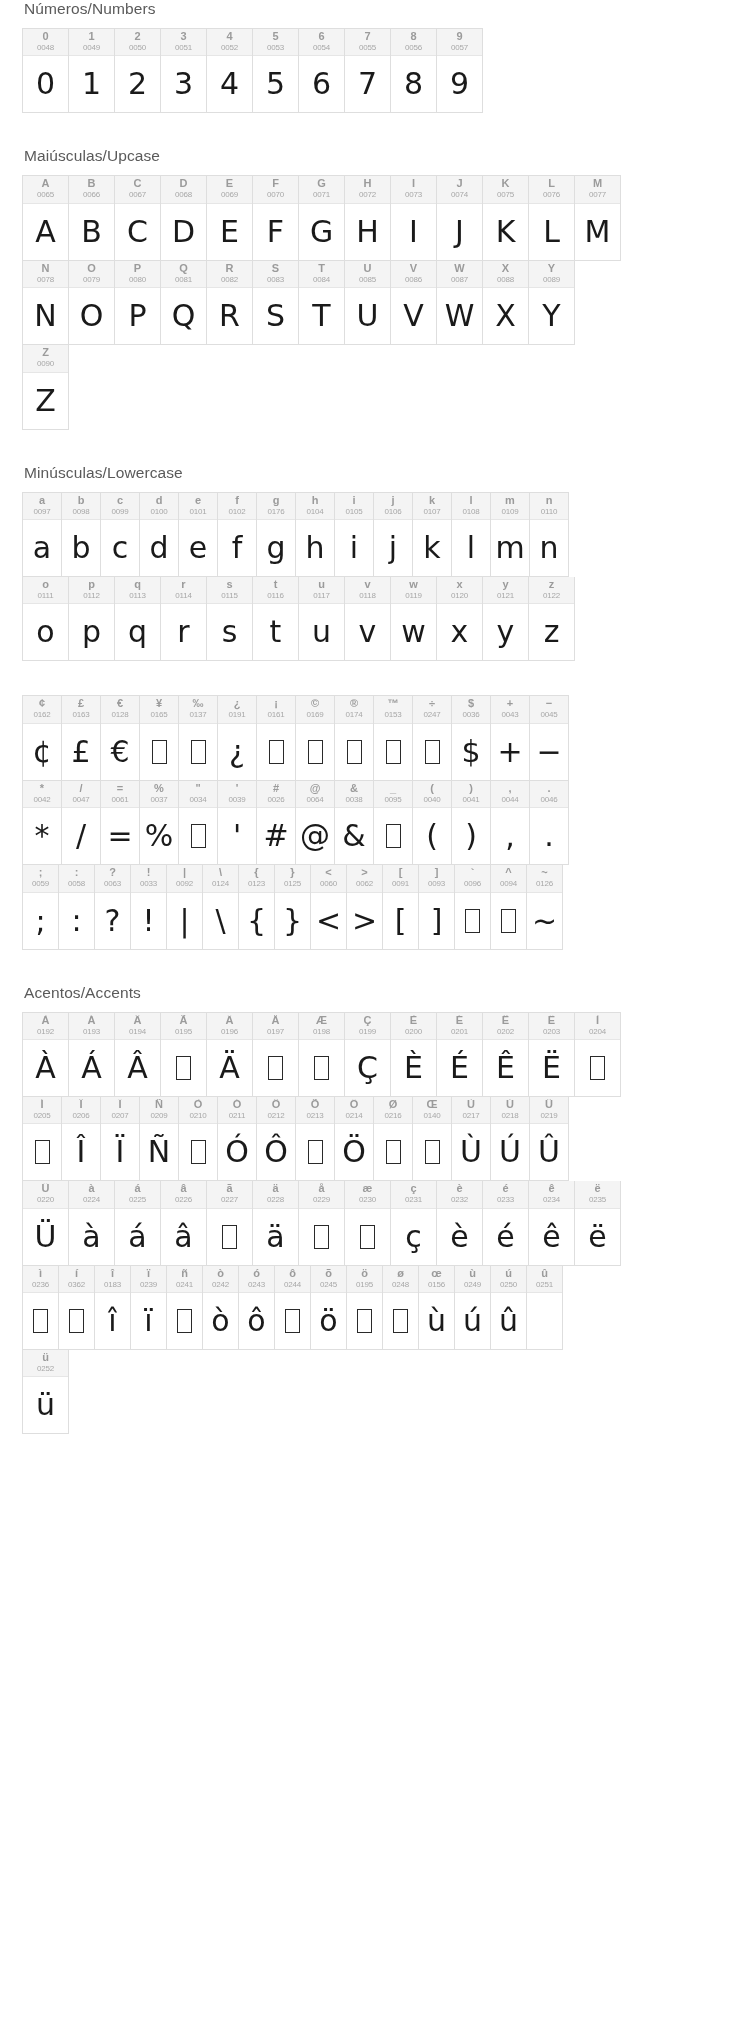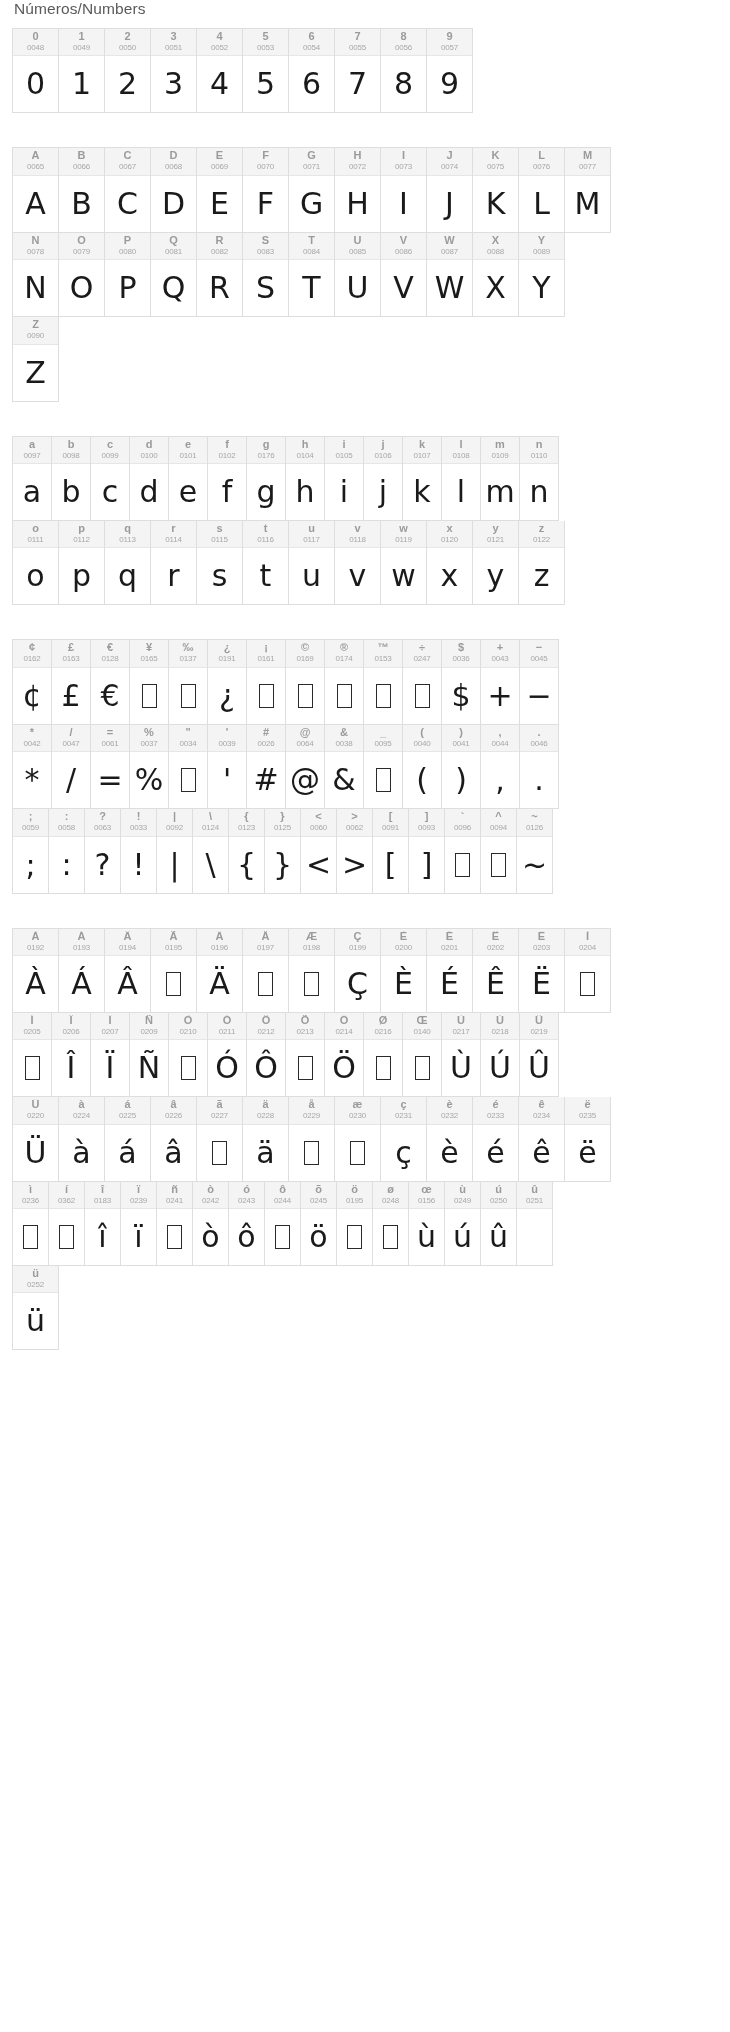--- a/index.html
+++ b/index.html
@@ -10,21 +10,21 @@
     font-family: "Liberation Sans", sans-serif;
   }
   body {
     width: 730px;
     min-height: 2032px;
     padding: 0 0 20px 0;
     color: #333;
   }
   .page {
     width: 730px;
-    padding: 0 12px;
+    padding: 0 22px;
   }
   .section {
     margin: 0 0 34px 0;
   }
   .section-title {
     font-size: 15.5px;
     color: #5a5a5a;
     font-weight: 400;
     margin: 0 0 10px 0;
     padding: 0 0 0 2px;
@@ -176,20 +176,21 @@
               <div class="cell-head">
                 <span class="cell-char">9</span>
                 <span class="cell-code">0057</span>
               </div>
               <div class="cell-body">9</div>
             </div>
           </div>
         </div>
       </div>
       <div class="section">
+        <h2 class="section-title">Maiúsculas/Upcase</h2>
         <div class="grid-rows">
           <div class="row">
             <div class="cell">
               <div class="cell-head">
                 <span class="cell-char">A</span>
                 <span class="cell-code">0065</span>
               </div>
               <div class="cell-body">A</div>
             </div>
             <div class="cell">
@@ -363,548 +364,550 @@
               <div class="cell-body">Y</div>
             </div>
           </div>
           <div class="row">
             <div class="cell">
               <div class="cell-head">
                 <span class="cell-char">Z</span>
                 <span class="cell-code">0090</span>
               </div>
               <div class="cell-body">Z</div>
+            </div>
+          </div>
+        </div>
+      </div>
+      <div class="section">
+        <h2 class="section-title">Minúsculas/Lowercase</h2>
+        <div class="grid-rows">
+          <div class="row dense">
+            <div class="cell">
+              <div class="cell-head">
+                <span class="cell-char">a</span>
+                <span class="cell-code">0097</span>
+              </div>
+              <div class="cell-body">a</div>
+            </div>
+            <div class="cell">
+              <div class="cell-head">
+                <span class="cell-char">b</span>
+                <span class="cell-code">0098</span>
+              </div>
+              <div class="cell-body">b</div>
+            </div>
+            <div class="cell">
+              <div class="cell-head">
+                <span class="cell-char">c</span>
+                <span class="cell-code">0099</span>
+              </div>
+              <div class="cell-body">c</div>
+            </div>
+            <div class="cell">
+              <div class="cell-head">
+                <span class="cell-char">d</span>
+                <span class="cell-code">0100</span>
+              </div>
+              <div class="cell-body">d</div>
+            </div>
+            <div class="cell">
+              <div class="cell-head">
+                <span class="cell-char">e</span>
+                <span class="cell-code">0101</span>
+              </div>
+              <div class="cell-body">e</div>
+            </div>
+            <div class="cell">
+              <div class="cell-head">
+                <span class="cell-char">f</span>
+                <span class="cell-code">0102</span>
+              </div>
+              <div class="cell-body">f</div>
+            </div>
+            <div class="cell">
+              <div class="cell-head">
+                <span class="cell-char">g</span>
+                <span class="cell-code">0176</span>
+              </div>
+              <div class="cell-body">g</div>
+            </div>
+            <div class="cell">
+              <div class="cell-head">
+                <span class="cell-char">h</span>
+                <span class="cell-code">0104</span>
+              </div>
+              <div class="cell-body">h</div>
+            </div>
+            <div class="cell">
+              <div class="cell-head">
+                <span class="cell-char">i</span>
+                <span class="cell-code">0105</span>
+              </div>
+              <div class="cell-body">i</div>
+            </div>
+            <div class="cell">
+              <div class="cell-head">
+                <span class="cell-char">j</span>
+                <span class="cell-code">0106</span>
+              </div>
+              <div class="cell-body">j</div>
+            </div>
+            <div class="cell">
+              <div class="cell-head">
+                <span class="cell-char">k</span>
+                <span class="cell-code">0107</span>
+              </div>
+              <div class="cell-body">k</div>
+            </div>
+            <div class="cell">
+              <div class="cell-head">
+                <span class="cell-char">l</span>
+                <span class="cell-code">0108</span>
+              </div>
+              <div class="cell-body">l</div>
+            </div>
+            <div class="cell">
+              <div class="cell-head">
+                <span class="cell-char">m</span>
+                <span class="cell-code">0109</span>
+              </div>
+              <div class="cell-body">m</div>
+            </div>
+            <div class="cell">
+              <div class="cell-head">
+                <span class="cell-char">n</span>
+                <span class="cell-code">0110</span>
+              </div>
+              <div class="cell-body">n</div>
+            </div>
+          </div>
+          <div class="row">
+            <div class="cell">
+              <div class="cell-head">
+                <span class="cell-char">o</span>
+                <span class="cell-code">0111</span>
+              </div>
+              <div class="cell-body">o</div>
+            </div>
+            <div class="cell">
+              <div class="cell-head">
+                <span class="cell-char">p</span>
+                <span class="cell-code">0112</span>
+              </div>
+              <div class="cell-body">p</div>
+            </div>
+            <div class="cell">
+              <div class="cell-head">
+                <span class="cell-char">q</span>
+                <span class="cell-code">0113</span>
+              </div>
+              <div class="cell-body">q</div>
+            </div>
+            <div class="cell">
+              <div class="cell-head">
+                <span class="cell-char">r</span>
+                <span class="cell-code">0114</span>
+              </div>
+              <div class="cell-body">r</div>
+            </div>
+            <div class="cell">
+              <div class="cell-head">
+                <span class="cell-char">s</span>
+                <span class="cell-code">0115</span>
+              </div>
+              <div class="cell-body">s</div>
+            </div>
+            <div class="cell">
+              <div class="cell-head">
+                <span class="cell-char">t</span>
+                <span class="cell-code">0116</span>
+              </div>
+              <div class="cell-body">t</div>
+            </div>
+            <div class="cell">
+              <div class="cell-head">
+                <span class="cell-char">u</span>
+                <span class="cell-code">0117</span>
+              </div>
+              <div class="cell-body">u</div>
+            </div>
+            <div class="cell">
+              <div class="cell-head">
+                <span class="cell-char">v</span>
+                <span class="cell-code">0118</span>
+              </div>
+              <div class="cell-body">v</div>
+            </div>
+            <div class="cell">
+              <div class="cell-head">
+                <span class="cell-char">w</span>
+                <span class="cell-code">0119</span>
+              </div>
+              <div class="cell-body">w</div>
+            </div>
+            <div class="cell">
+              <div class="cell-head">
+                <span class="cell-char">x</span>
+                <span class="cell-code">0120</span>
+              </div>
+              <div class="cell-body">x</div>
+            </div>
+            <div class="cell">
+              <div class="cell-head">
+                <span class="cell-char">y</span>
+                <span class="cell-code">0121</span>
+              </div>
+              <div class="cell-body">y</div>
+            </div>
+            <div class="cell">
+              <div class="cell-head">
+                <span class="cell-char">z</span>
+                <span class="cell-code">0122</span>
+              </div>
+              <div class="cell-body">z</div>
             </div>
           </div>
         </div>
       </div>
       <div class="section">
         <div class="grid-rows">
           <div class="row dense">
             <div class="cell">
               <div class="cell-head">
-                <span class="cell-char">a</span>
-                <span class="cell-code">0097</span>
-              </div>
-              <div class="cell-body">a</div>
-            </div>
-            <div class="cell">
-              <div class="cell-head">
-                <span class="cell-char">b</span>
-                <span class="cell-code">0098</span>
-              </div>
-              <div class="cell-body">b</div>
-            </div>
-            <div class="cell">
-              <div class="cell-head">
-                <span class="cell-char">c</span>
-                <span class="cell-code">0099</span>
-              </div>
-              <div class="cell-body">c</div>
-            </div>
-            <div class="cell">
-              <div class="cell-head">
-                <span class="cell-char">d</span>
-                <span class="cell-code">0100</span>
-              </div>
-              <div class="cell-body">d</div>
-            </div>
-            <div class="cell">
-              <div class="cell-head">
-                <span class="cell-char">e</span>
-                <span class="cell-code">0101</span>
-              </div>
-              <div class="cell-body">e</div>
-            </div>
-            <div class="cell">
-              <div class="cell-head">
-                <span class="cell-char">f</span>
-                <span class="cell-code">0102</span>
-              </div>
-              <div class="cell-body">f</div>
-            </div>
-            <div class="cell">
-              <div class="cell-head">
-                <span class="cell-char">g</span>
-                <span class="cell-code">0176</span>
-              </div>
-              <div class="cell-body">g</div>
-            </div>
-            <div class="cell">
-              <div class="cell-head">
-                <span class="cell-char">h</span>
-                <span class="cell-code">0104</span>
-              </div>
-              <div class="cell-body">h</div>
-            </div>
-            <div class="cell">
-              <div class="cell-head">
-                <span class="cell-char">i</span>
-                <span class="cell-code">0105</span>
-              </div>
-              <div class="cell-body">i</div>
-            </div>
-            <div class="cell">
-              <div class="cell-head">
-                <span class="cell-char">j</span>
-                <span class="cell-code">0106</span>
-              </div>
-              <div class="cell-body">j</div>
-            </div>
-            <div class="cell">
-              <div class="cell-head">
-                <span class="cell-char">k</span>
-                <span class="cell-code">0107</span>
-              </div>
-              <div class="cell-body">k</div>
-            </div>
-            <div class="cell">
-              <div class="cell-head">
-                <span class="cell-char">l</span>
-                <span class="cell-code">0108</span>
-              </div>
-              <div class="cell-body">l</div>
-            </div>
-            <div class="cell">
-              <div class="cell-head">
-                <span class="cell-char">m</span>
-                <span class="cell-code">0109</span>
-              </div>
-              <div class="cell-body">m</div>
-            </div>
-            <div class="cell">
-              <div class="cell-head">
-                <span class="cell-char">n</span>
-                <span class="cell-code">0110</span>
-              </div>
-              <div class="cell-body">n</div>
+                <span class="cell-char">¢</span>
+                <span class="cell-code">0162</span>
+              </div>
+              <div class="cell-body">¢</div>
+            </div>
+            <div class="cell">
+              <div class="cell-head">
+                <span class="cell-char">£</span>
+                <span class="cell-code">0163</span>
+              </div>
+              <div class="cell-body">£</div>
+            </div>
+            <div class="cell">
+              <div class="cell-head">
+                <span class="cell-char">€</span>
+                <span class="cell-code">0128</span>
+              </div>
+              <div class="cell-body">€</div>
+            </div>
+            <div class="cell">
+              <div class="cell-head">
+                <span class="cell-char">¥</span>
+                <span class="cell-code">0165</span>
+              </div>
+              <div class="cell-body tofu">
+                <span class="tofu-box"></span>
+              </div>
+            </div>
+            <div class="cell">
+              <div class="cell-head">
+                <span class="cell-char">‰</span>
+                <span class="cell-code">0137</span>
+              </div>
+              <div class="cell-body tofu">
+                <span class="tofu-box"></span>
+              </div>
+            </div>
+            <div class="cell">
+              <div class="cell-head">
+                <span class="cell-char">¿</span>
+                <span class="cell-code">0191</span>
+              </div>
+              <div class="cell-body">¿</div>
+            </div>
+            <div class="cell">
+              <div class="cell-head">
+                <span class="cell-char">¡</span>
+                <span class="cell-code">0161</span>
+              </div>
+              <div class="cell-body tofu">
+                <span class="tofu-box"></span>
+              </div>
+            </div>
+            <div class="cell">
+              <div class="cell-head">
+                <span class="cell-char">©</span>
+                <span class="cell-code">0169</span>
+              </div>
+              <div class="cell-body tofu">
+                <span class="tofu-box"></span>
+              </div>
+            </div>
+            <div class="cell">
+              <div class="cell-head">
+                <span class="cell-char">®</span>
+                <span class="cell-code">0174</span>
+              </div>
+              <div class="cell-body tofu">
+                <span class="tofu-box"></span>
+              </div>
+            </div>
+            <div class="cell">
+              <div class="cell-head">
+                <span class="cell-char">™</span>
+                <span class="cell-code">0153</span>
+              </div>
+              <div class="cell-body tofu">
+                <span class="tofu-box"></span>
+              </div>
+            </div>
+            <div class="cell">
+              <div class="cell-head">
+                <span class="cell-char">÷</span>
+                <span class="cell-code">0247</span>
+              </div>
+              <div class="cell-body tofu">
+                <span class="tofu-box"></span>
+              </div>
+            </div>
+            <div class="cell">
+              <div class="cell-head">
+                <span class="cell-char">$</span>
+                <span class="cell-code">0036</span>
+              </div>
+              <div class="cell-body">$</div>
+            </div>
+            <div class="cell">
+              <div class="cell-head">
+                <span class="cell-char">+</span>
+                <span class="cell-code">0043</span>
+              </div>
+              <div class="cell-body">+</div>
+            </div>
+            <div class="cell">
+              <div class="cell-head">
+                <span class="cell-char">−</span>
+                <span class="cell-code">0045</span>
+              </div>
+              <div class="cell-body">−</div>
             </div>
           </div>
-          <div class="row">
-            <div class="cell">
-              <div class="cell-head">
-                <span class="cell-char">o</span>
-                <span class="cell-code">0111</span>
-              </div>
-              <div class="cell-body">o</div>
-            </div>
-            <div class="cell">
-              <div class="cell-head">
-                <span class="cell-char">p</span>
-                <span class="cell-code">0112</span>
-              </div>
-              <div class="cell-body">p</div>
-            </div>
-            <div class="cell">
-              <div class="cell-head">
-                <span class="cell-char">q</span>
-                <span class="cell-code">0113</span>
-              </div>
-              <div class="cell-body">q</div>
-            </div>
-            <div class="cell">
-              <div class="cell-head">
-                <span class="cell-char">r</span>
-                <span class="cell-code">0114</span>
-              </div>
-              <div class="cell-body">r</div>
-            </div>
-            <div class="cell">
-              <div class="cell-head">
-                <span class="cell-char">s</span>
-                <span class="cell-code">0115</span>
-              </div>
-              <div class="cell-body">s</div>
-            </div>
-            <div class="cell">
-              <div class="cell-head">
-                <span class="cell-char">t</span>
-                <span class="cell-code">0116</span>
-              </div>
-              <div class="cell-body">t</div>
-            </div>
-            <div class="cell">
-              <div class="cell-head">
-                <span class="cell-char">u</span>
-                <span class="cell-code">0117</span>
-              </div>
-              <div class="cell-body">u</div>
-            </div>
-            <div class="cell">
-              <div class="cell-head">
-                <span class="cell-char">v</span>
-                <span class="cell-code">0118</span>
-              </div>
-              <div class="cell-body">v</div>
-            </div>
-            <div class="cell">
-              <div class="cell-head">
-                <span class="cell-char">w</span>
-                <span class="cell-code">0119</span>
-              </div>
-              <div class="cell-body">w</div>
-            </div>
-            <div class="cell">
-              <div class="cell-head">
-                <span class="cell-char">x</span>
-                <span class="cell-code">0120</span>
-              </div>
-              <div class="cell-body">x</div>
-            </div>
-            <div class="cell">
-              <div class="cell-head">
-                <span class="cell-char">y</span>
-                <span class="cell-code">0121</span>
-              </div>
-              <div class="cell-body">y</div>
-            </div>
-            <div class="cell">
-              <div class="cell-head">
-                <span class="cell-char">z</span>
-                <span class="cell-code">0122</span>
-              </div>
-              <div class="cell-body">z</div>
+          <div class="row dense">
+            <div class="cell">
+              <div class="cell-head">
+                <span class="cell-char">*</span>
+                <span class="cell-code">0042</span>
+              </div>
+              <div class="cell-body">*</div>
+            </div>
+            <div class="cell">
+              <div class="cell-head">
+                <span class="cell-char">/</span>
+                <span class="cell-code">0047</span>
+              </div>
+              <div class="cell-body">/</div>
+            </div>
+            <div class="cell">
+              <div class="cell-head">
+                <span class="cell-char">=</span>
+                <span class="cell-code">0061</span>
+              </div>
+              <div class="cell-body">=</div>
+            </div>
+            <div class="cell">
+              <div class="cell-head">
+                <span class="cell-char">%</span>
+                <span class="cell-code">0037</span>
+              </div>
+              <div class="cell-body">%</div>
+            </div>
+            <div class="cell">
+              <div class="cell-head">
+                <span class="cell-char">"</span>
+                <span class="cell-code">0034</span>
+              </div>
+              <div class="cell-body tofu">
+                <span class="tofu-box"></span>
+              </div>
+            </div>
+            <div class="cell">
+              <div class="cell-head">
+                <span class="cell-char">'</span>
+                <span class="cell-code">0039</span>
+              </div>
+              <div class="cell-body">'</div>
+            </div>
+            <div class="cell">
+              <div class="cell-head">
+                <span class="cell-char">#</span>
+                <span class="cell-code">0026</span>
+              </div>
+              <div class="cell-body">#</div>
+            </div>
+            <div class="cell">
+              <div class="cell-head">
+                <span class="cell-char">@</span>
+                <span class="cell-code">0064</span>
+              </div>
+              <div class="cell-body">@</div>
+            </div>
+            <div class="cell">
+              <div class="cell-head">
+                <span class="cell-char">&amp;</span>
+                <span class="cell-code">0038</span>
+              </div>
+              <div class="cell-body">&amp;</div>
+            </div>
+            <div class="cell">
+              <div class="cell-head">
+                <span class="cell-char">_</span>
+                <span class="cell-code">0095</span>
+              </div>
+              <div class="cell-body tofu">
+                <span class="tofu-box"></span>
+              </div>
+            </div>
+            <div class="cell">
+              <div class="cell-head">
+                <span class="cell-char">(</span>
+                <span class="cell-code">0040</span>
+              </div>
+              <div class="cell-body">(</div>
+            </div>
+            <div class="cell">
+              <div class="cell-head">
+                <span class="cell-char">)</span>
+                <span class="cell-code">0041</span>
+              </div>
+              <div class="cell-body">)</div>
+            </div>
+            <div class="cell">
+              <div class="cell-head">
+                <span class="cell-char">,</span>
+                <span class="cell-code">0044</span>
+              </div>
+              <div class="cell-body">,</div>
+            </div>
+            <div class="cell">
+              <div class="cell-head">
+                <span class="cell-char">.</span>
+                <span class="cell-code">0046</span>
+              </div>
+              <div class="cell-body">.</div>
+            </div>
+          </div>
+          <div class="row dense2">
+            <div class="cell">
+              <div class="cell-head">
+                <span class="cell-char">;</span>
+                <span class="cell-code">0059</span>
+              </div>
+              <div class="cell-body">;</div>
+            </div>
+            <div class="cell">
+              <div class="cell-head">
+                <span class="cell-char">:</span>
+                <span class="cell-code">0058</span>
+              </div>
+              <div class="cell-body">:</div>
+            </div>
+            <div class="cell">
+              <div class="cell-head">
+                <span class="cell-char">?</span>
+                <span class="cell-code">0063</span>
+              </div>
+              <div class="cell-body">?</div>
+            </div>
+            <div class="cell">
+              <div class="cell-head">
+                <span class="cell-char">!</span>
+                <span class="cell-code">0033</span>
+              </div>
+              <div class="cell-body">!</div>
+            </div>
+            <div class="cell">
+              <div class="cell-head">
+                <span class="cell-char">|</span>
+                <span class="cell-code">0092</span>
+              </div>
+              <div class="cell-body">|</div>
+            </div>
+            <div class="cell">
+              <div class="cell-head">
+                <span class="cell-char">\</span>
+                <span class="cell-code">0124</span>
+              </div>
+              <div class="cell-body">\</div>
+            </div>
+            <div class="cell">
+              <div class="cell-head">
+                <span class="cell-char">{</span>
+                <span class="cell-code">0123</span>
+              </div>
+              <div class="cell-body">{</div>
+            </div>
+            <div class="cell">
+              <div class="cell-head">
+                <span class="cell-char">}</span>
+                <span class="cell-code">0125</span>
+              </div>
+              <div class="cell-body">}</div>
+            </div>
+            <div class="cell">
+              <div class="cell-head">
+                <span class="cell-char">&lt;</span>
+                <span class="cell-code">0060</span>
+              </div>
+              <div class="cell-body">&lt;</div>
+            </div>
+            <div class="cell">
+              <div class="cell-head">
+                <span class="cell-char">&gt;</span>
+                <span class="cell-code">0062</span>
+              </div>
+              <div class="cell-body">&gt;</div>
+            </div>
+            <div class="cell">
+              <div class="cell-head">
+                <span class="cell-char">[</span>
+                <span class="cell-code">0091</span>
+              </div>
+              <div class="cell-body">[</div>
+            </div>
+            <div class="cell">
+              <div class="cell-head">
+                <span class="cell-char">]</span>
+                <span class="cell-code">0093</span>
+              </div>
+              <div class="cell-body">]</div>
+            </div>
+            <div class="cell">
+              <div class="cell-head">
+                <span class="cell-char">`</span>
+                <span class="cell-code">0096</span>
+              </div>
+              <div class="cell-body tofu">
+                <span class="tofu-box"></span>
+              </div>
+            </div>
+            <div class="cell">
+              <div class="cell-head">
+                <span class="cell-char">^</span>
+                <span class="cell-code">0094</span>
+              </div>
+              <div class="cell-body tofu">
+                <span class="tofu-box"></span>
+              </div>
+            </div>
+            <div class="cell">
+              <div class="cell-head">
+                <span class="cell-char">~</span>
+                <span class="cell-code">0126</span>
+              </div>
+              <div class="cell-body">~</div>
             </div>
           </div>
         </div>
       </div>
       <div class="section">
-        <div class="grid-rows">
-          <div class="row dense">
-            <div class="cell">
-              <div class="cell-head">
-                <span class="cell-char">¢</span>
-                <span class="cell-code">0162</span>
-              </div>
-              <div class="cell-body">¢</div>
-            </div>
-            <div class="cell">
-              <div class="cell-head">
-                <span class="cell-char">£</span>
-                <span class="cell-code">0163</span>
-              </div>
-              <div class="cell-body">£</div>
-            </div>
-            <div class="cell">
-              <div class="cell-head">
-                <span class="cell-char">€</span>
-                <span class="cell-code">0128</span>
-              </div>
-              <div class="cell-body">€</div>
-            </div>
-            <div class="cell">
-              <div class="cell-head">
-                <span class="cell-char">¥</span>
-                <span class="cell-code">0165</span>
-              </div>
-              <div class="cell-body tofu">
-                <span class="tofu-box"></span>
-              </div>
-            </div>
-            <div class="cell">
-              <div class="cell-head">
-                <span class="cell-char">‰</span>
-                <span class="cell-code">0137</span>
-              </div>
-              <div class="cell-body tofu">
-                <span class="tofu-box"></span>
-              </div>
-            </div>
-            <div class="cell">
-              <div class="cell-head">
-                <span class="cell-char">¿</span>
-                <span class="cell-code">0191</span>
-              </div>
-              <div class="cell-body">¿</div>
-            </div>
-            <div class="cell">
-              <div class="cell-head">
-                <span class="cell-char">¡</span>
-                <span class="cell-code">0161</span>
-              </div>
-              <div class="cell-body tofu">
-                <span class="tofu-box"></span>
-              </div>
-            </div>
-            <div class="cell">
-              <div class="cell-head">
-                <span class="cell-char">©</span>
-                <span class="cell-code">0169</span>
-              </div>
-              <div class="cell-body tofu">
-                <span class="tofu-box"></span>
-              </div>
-            </div>
-            <div class="cell">
-              <div class="cell-head">
-                <span class="cell-char">®</span>
-                <span class="cell-code">0174</span>
-              </div>
-              <div class="cell-body tofu">
-                <span class="tofu-box"></span>
-              </div>
-            </div>
-            <div class="cell">
-              <div class="cell-head">
-                <span class="cell-char">™</span>
-                <span class="cell-code">0153</span>
-              </div>
-              <div class="cell-body tofu">
-                <span class="tofu-box"></span>
-              </div>
-            </div>
-            <div class="cell">
-              <div class="cell-head">
-                <span class="cell-char">÷</span>
-                <span class="cell-code">0247</span>
-              </div>
-              <div class="cell-body tofu">
-                <span class="tofu-box"></span>
-              </div>
-            </div>
-            <div class="cell">
-              <div class="cell-head">
-                <span class="cell-char">$</span>
-                <span class="cell-code">0036</span>
-              </div>
-              <div class="cell-body">$</div>
-            </div>
-            <div class="cell">
-              <div class="cell-head">
-                <span class="cell-char">+</span>
-                <span class="cell-code">0043</span>
-              </div>
-              <div class="cell-body">+</div>
-            </div>
-            <div class="cell">
-              <div class="cell-head">
-                <span class="cell-char">−</span>
-                <span class="cell-code">0045</span>
-              </div>
-              <div class="cell-body">−</div>
-            </div>
-          </div>
-          <div class="row dense">
-            <div class="cell">
-              <div class="cell-head">
-                <span class="cell-char">*</span>
-                <span class="cell-code">0042</span>
-              </div>
-              <div class="cell-body">*</div>
-            </div>
-            <div class="cell">
-              <div class="cell-head">
-                <span class="cell-char">/</span>
-                <span class="cell-code">0047</span>
-              </div>
-              <div class="cell-body">/</div>
-            </div>
-            <div class="cell">
-              <div class="cell-head">
-                <span class="cell-char">=</span>
-                <span class="cell-code">0061</span>
-              </div>
-              <div class="cell-body">=</div>
-            </div>
-            <div class="cell">
-              <div class="cell-head">
-                <span class="cell-char">%</span>
-                <span class="cell-code">0037</span>
-              </div>
-              <div class="cell-body">%</div>
-            </div>
-            <div class="cell">
-              <div class="cell-head">
-                <span class="cell-char">"</span>
-                <span class="cell-code">0034</span>
-              </div>
-              <div class="cell-body tofu">
-                <span class="tofu-box"></span>
-              </div>
-            </div>
-            <div class="cell">
-              <div class="cell-head">
-                <span class="cell-char">'</span>
-                <span class="cell-code">0039</span>
-              </div>
-              <div class="cell-body">'</div>
-            </div>
-            <div class="cell">
-              <div class="cell-head">
-                <span class="cell-char">#</span>
-                <span class="cell-code">0026</span>
-              </div>
-              <div class="cell-body">#</div>
-            </div>
-            <div class="cell">
-              <div class="cell-head">
-                <span class="cell-char">@</span>
-                <span class="cell-code">0064</span>
-              </div>
-              <div class="cell-body">@</div>
-            </div>
-            <div class="cell">
-              <div class="cell-head">
-                <span class="cell-char">&amp;</span>
-                <span class="cell-code">0038</span>
-              </div>
-              <div class="cell-body">&amp;</div>
-            </div>
-            <div class="cell">
-              <div class="cell-head">
-                <span class="cell-char">_</span>
-                <span class="cell-code">0095</span>
-              </div>
-              <div class="cell-body tofu">
-                <span class="tofu-box"></span>
-              </div>
-            </div>
-            <div class="cell">
-              <div class="cell-head">
-                <span class="cell-char">(</span>
-                <span class="cell-code">0040</span>
-              </div>
-              <div class="cell-body">(</div>
-            </div>
-            <div class="cell">
-              <div class="cell-head">
-                <span class="cell-char">)</span>
-                <span class="cell-code">0041</span>
-              </div>
-              <div class="cell-body">)</div>
-            </div>
-            <div class="cell">
-              <div class="cell-head">
-                <span class="cell-char">,</span>
-                <span class="cell-code">0044</span>
-              </div>
-              <div class="cell-body">,</div>
-            </div>
-            <div class="cell">
-              <div class="cell-head">
-                <span class="cell-char">.</span>
-                <span class="cell-code">0046</span>
-              </div>
-              <div class="cell-body">.</div>
-            </div>
-          </div>
-          <div class="row dense2">
-            <div class="cell">
-              <div class="cell-head">
-                <span class="cell-char">;</span>
-                <span class="cell-code">0059</span>
-              </div>
-              <div class="cell-body">;</div>
-            </div>
-            <div class="cell">
-              <div class="cell-head">
-                <span class="cell-char">:</span>
-                <span class="cell-code">0058</span>
-              </div>
-              <div class="cell-body">:</div>
-            </div>
-            <div class="cell">
-              <div class="cell-head">
-                <span class="cell-char">?</span>
-                <span class="cell-code">0063</span>
-              </div>
-              <div class="cell-body">?</div>
-            </div>
-            <div class="cell">
-              <div class="cell-head">
-                <span class="cell-char">!</span>
-                <span class="cell-code">0033</span>
-              </div>
-              <div class="cell-body">!</div>
-            </div>
-            <div class="cell">
-              <div class="cell-head">
-                <span class="cell-char">|</span>
-                <span class="cell-code">0092</span>
-              </div>
-              <div class="cell-body">|</div>
-            </div>
-            <div class="cell">
-              <div class="cell-head">
-                <span class="cell-char">\</span>
-                <span class="cell-code">0124</span>
-              </div>
-              <div class="cell-body">\</div>
-            </div>
-            <div class="cell">
-              <div class="cell-head">
-                <span class="cell-char">{</span>
-                <span class="cell-code">0123</span>
-              </div>
-              <div class="cell-body">{</div>
-            </div>
-            <div class="cell">
-              <div class="cell-head">
-                <span class="cell-char">}</span>
-                <span class="cell-code">0125</span>
-              </div>
-              <div class="cell-body">}</div>
-            </div>
-            <div class="cell">
-              <div class="cell-head">
-                <span class="cell-char">&lt;</span>
-                <span class="cell-code">0060</span>
-              </div>
-              <div class="cell-body">&lt;</div>
-            </div>
-            <div class="cell">
-              <div class="cell-head">
-                <span class="cell-char">&gt;</span>
-                <span class="cell-code">0062</span>
-              </div>
-              <div class="cell-body">&gt;</div>
-            </div>
-            <div class="cell">
-              <div class="cell-head">
-                <span class="cell-char">[</span>
-                <span class="cell-code">0091</span>
-              </div>
-              <div class="cell-body">[</div>
-            </div>
-            <div class="cell">
-              <div class="cell-head">
-                <span class="cell-char">]</span>
-                <span class="cell-code">0093</span>
-              </div>
-              <div class="cell-body">]</div>
-            </div>
-            <div class="cell">
-              <div class="cell-head">
-                <span class="cell-char">`</span>
-                <span class="cell-code">0096</span>
-              </div>
-              <div class="cell-body tofu">
-                <span class="tofu-box"></span>
-              </div>
-            </div>
-            <div class="cell">
-              <div class="cell-head">
-                <span class="cell-char">^</span>
-                <span class="cell-code">0094</span>
-              </div>
-              <div class="cell-body tofu">
-                <span class="tofu-box"></span>
-              </div>
-            </div>
-            <div class="cell">
-              <div class="cell-head">
-                <span class="cell-char">~</span>
-                <span class="cell-code">0126</span>
-              </div>
-              <div class="cell-body">~</div>
-            </div>
-          </div>
-        </div>
-      </div>
-      <div class="section">
+        <h2 class="section-title">Acentos/Accents</h2>
         <div class="grid-rows">
           <div class="row">
             <div class="cell">
               <div class="cell-head">
                 <span class="cell-char">À</span>
                 <span class="cell-code">0192</span>
               </div>
               <div class="cell-body">À</div>
             </div>
             <div class="cell">

